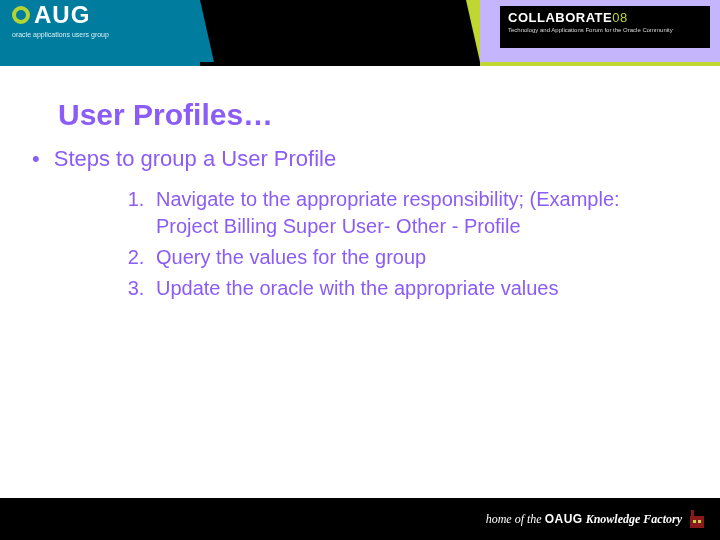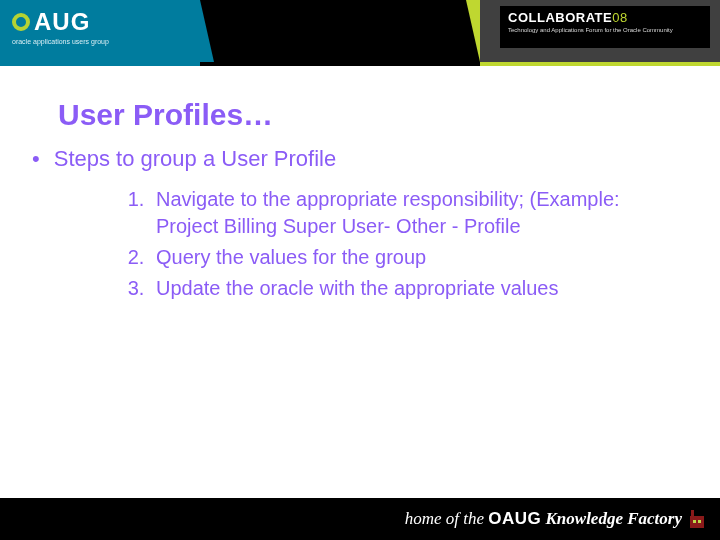--- a/index.html
+++ b/index.html
@@ -2,47 +2,47 @@
 <html><head>
 <meta charset="utf-8">
 <style>
   * { margin: 0; padding: 0; box-sizing: border-box; }
   html, body { width: 720px; height: 540px; font-family: Arial, Helvetica, sans-serif; background: #fff; overflow: hidden; }
 
   .slide { width: 720px; height: 540px; display: flex; flex-direction: column; position: relative; }
 
   
   .header { height: 62px; display: flex; background: #000; }
-  .header-left { background: #007c9e; width: 200px; height: 100%; position: relative; padding: 8px 12px; color: #fff; }
+  .header-left { background: #007c9e; width: 200px; height: 100%; position: relative; padding: 1px 12px; color: #fff; }
   .header-left::after { content: ""; position: absolute; right: -14px; top: 0; width: 0; height: 0; border-top: 62px solid transparent; border-left: 14px solid #007c9e; }
   .oaug-logo { font-family: Arial, sans-serif; font-weight: 900; font-size: 24px; letter-spacing: 1px; color: #fff; display: flex; align-items: center; }
   .oaug-logo .dot { width: 18px; height: 18px; border-radius: 50%; border: 4px solid #b4d334; margin-right: 4px; display: inline-block; }
   .oaug-tagline { font-size: 7px; letter-spacing: 0; margin-top: 2px; color: #d8eef5; }
 
   .header-mid { flex: 1; background: #000; }
 
-  .header-right { width: 240px; background: #404040; position: relative; }
+  .header-right { width: 240px; background: #c4b5fd; position: relative; }
   .header-right::before { content: ""; position: absolute; left: -14px; top: 0; width: 0; height: 0; border-bottom: 62px solid transparent; border-right: 14px solid #bfd730; }
   .collab-box { position: absolute; top: 6px; right: 10px; left: 20px; height: 42px; background: #000; color: #fff; padding: 4px 8px; }
   .collab-title { font-weight: 700; font-size: 13px; letter-spacing: 0.5px; white-space: nowrap; }
   .collab-title .year { font-weight: 400; color: #bfd730; }
   .collab-sub { font-size: 6px; color: #d9d9d9; margin-top: 2px; white-space: nowrap; overflow: hidden; }
   .header-rule { position: absolute; top: 62px; left: 0; right: 0; height: 4px; background: linear-gradient(to right, #007c9e 0 200px, #000 200px 480px, #bfd730 480px 720px); }
 
   
   .body { flex: 1; padding: 36px 40px 0 58px; color: #8b5cf6; }
   .title { font-size: 30px; font-weight: 900; font-family: "Arial Black", Arial, sans-serif; margin-bottom: 14px; }
   .bullet-row { display: flex; align-items: flex-start; gap: 14px; font-size: 22px; margin-bottom: 14px; }
   .bullet-row .dot { font-size: 22px; line-height: 26px; margin-left: -26px; }
   .steps { list-style: decimal; margin-left: 56px; font-size: 20px; line-height: 1.35; }
   .steps li { margin-bottom: 4px; padding-left: 6px; margin-left: 36px; }
 
   
   .footer { height: 42px; background: #000; color: #fff; display: flex; align-items: center; justify-content: flex-end; padding: 0 14px; gap: 6px; position: relative; }
-  .footer-text { font-family: Georgia, "Times New Roman", serif; font-style: italic; font-size: 17px; white-space: nowrap; }
+  .footer-text { font-family: Georgia, "Times New Roman", serif; font-style: italic; font-size: 12px; white-space: nowrap; }
   .footer-text .kw1 { font-weight: 700; font-style: normal; font-family: Arial, sans-serif; letter-spacing: 0.5px; }
   .footer-text .kw2 { font-style: italic; font-weight: 700; font-family: Georgia, serif; }
   .footer-icon { width: 18px; height: 22px; position: relative; }
   .footer-icon svg { width: 100%; height: 100%; }
 </style>
 </head>
 <body>
 
 <div class="slide">
 

